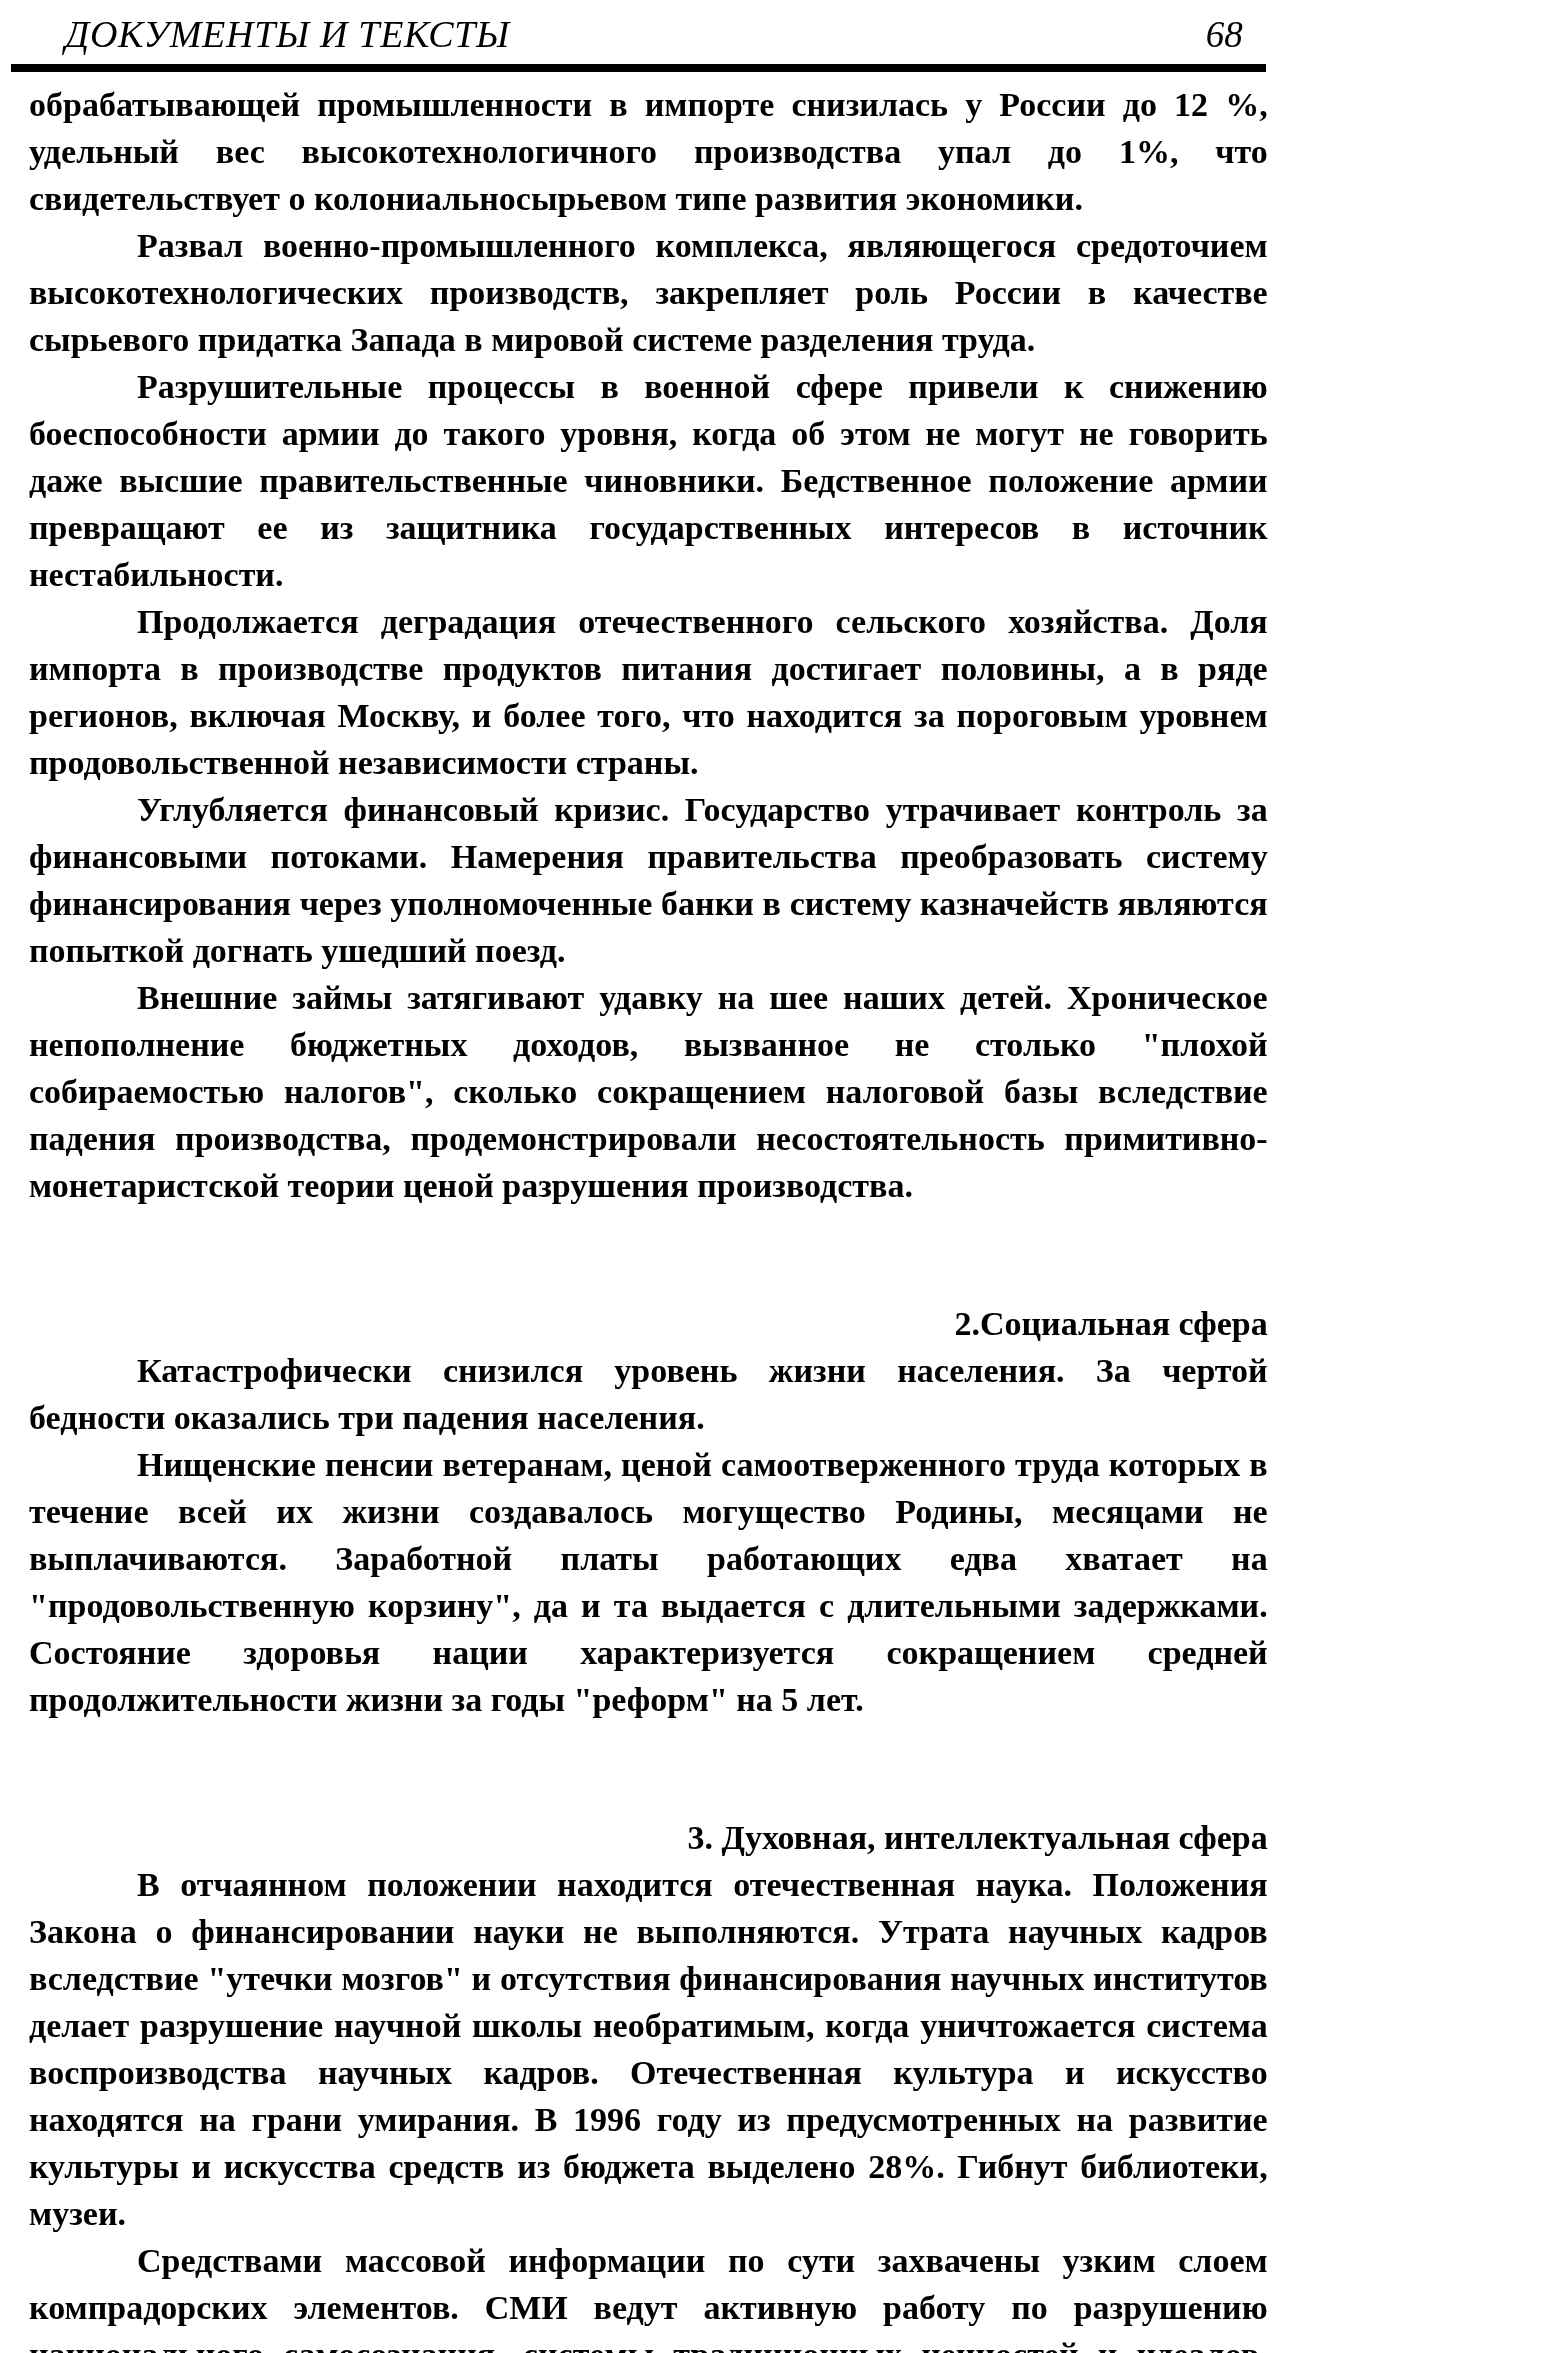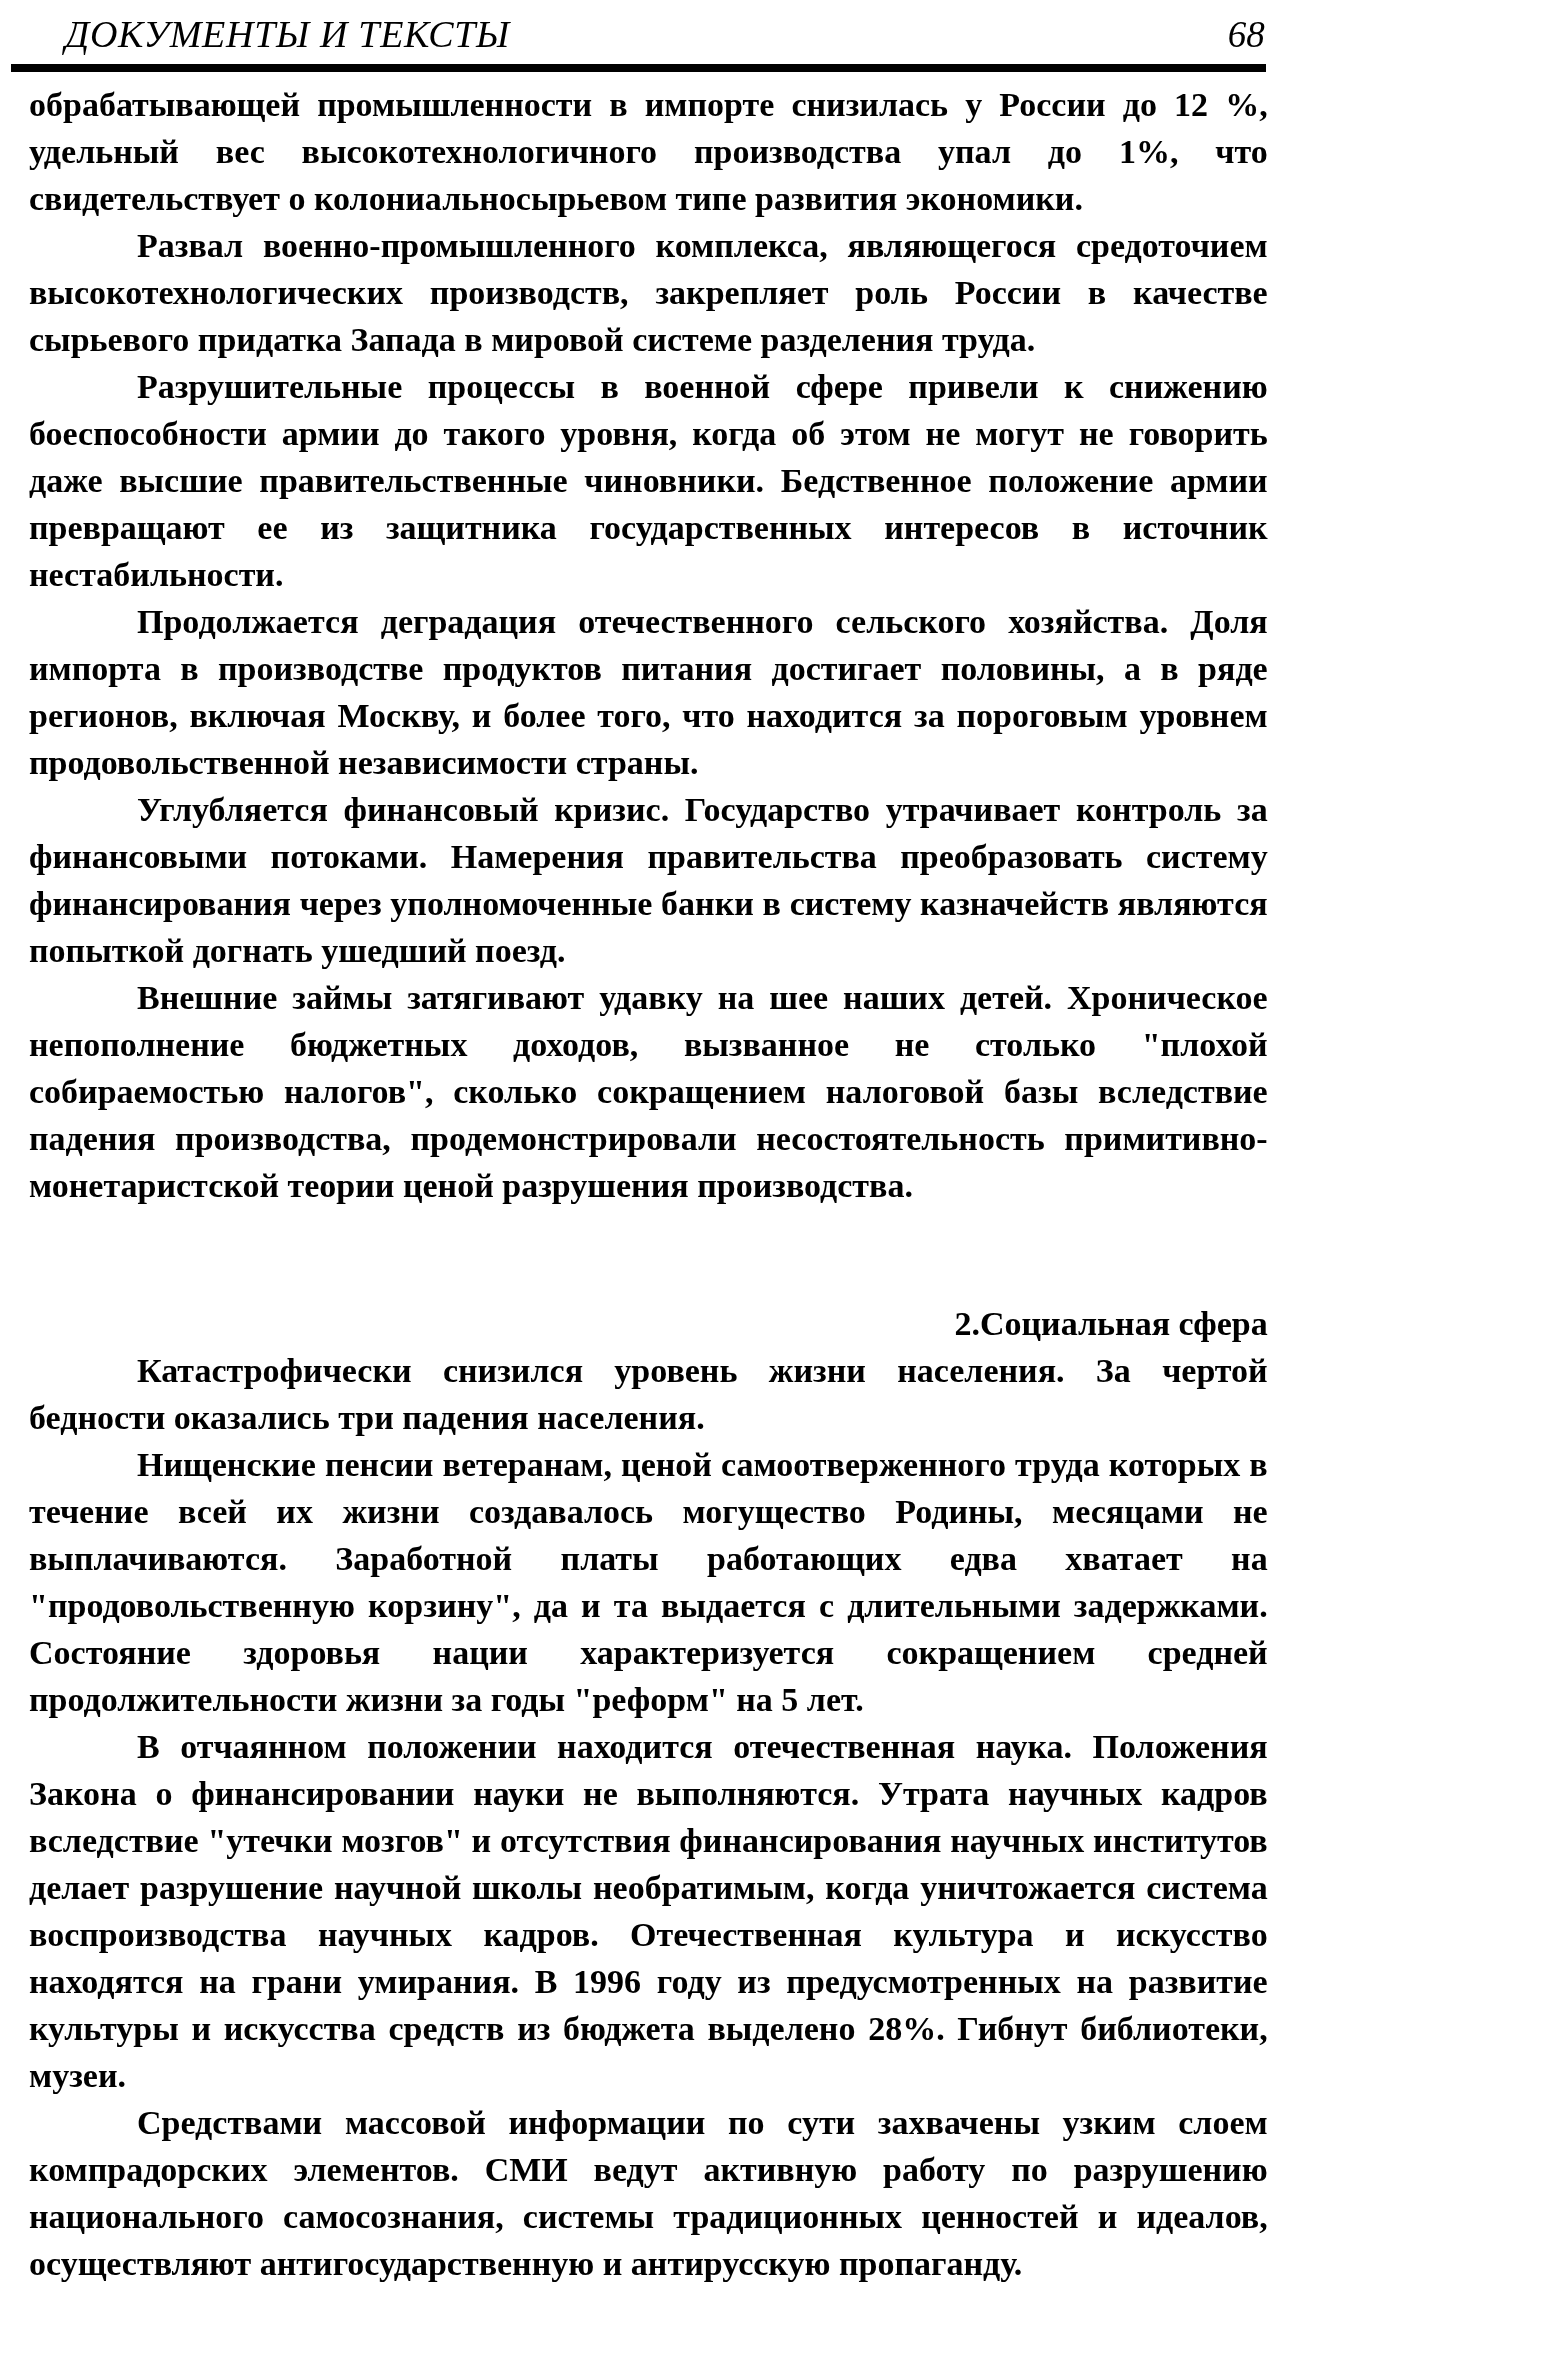--- a/index.html
+++ b/index.html
@@ -26,21 +26,21 @@
     font-size: 38px;
     line-height: 1.1;
     padding-top: 3.9px;
     height: 47px;
   }
   .header-title {
     margin-left: 36px;
     letter-spacing: 0.7px;
   }
   .page-number {
-    margin-right: 3px;
+    margin-right: 25px;
     font-size: 37px;
   }
   .header-rule {
     height: 7.8px;
     background: #000000;
     margin-top: 7.8px;
     margin-left: -17.6px;
     width: calc(100% + 16.3px);
   }
   .content {
@@ -77,18 +77,19 @@
   <div class="content">
     <p class="continuation">обрабатывающей промышленности в импорте снизилась у России до 12 %, удельный вес высокотехнологичного производства упал до 1%, что свидетельствует о колониальносырьевом типе развития экономики.</p>
     <p>Развал военно-промышленного комплекса, являющегося средоточием высокотехнологических производств, закрепляет роль России в качестве сырьевого придатка Запада в мировой системе разделения труда.</p>
     <p>Разрушительные процессы в военной сфере привели к снижению боеспособности армии до такого уровня, когда об этом не могут не говорить даже высшие правительственные чиновники. Бедственное положение армии превращают ее из защитника государственных интересов в источник нестабильности.</p>
     <p>Продолжается деградация отечественного сельского хозяйства. Доля импорта в производстве продуктов питания достигает половины, а в ряде регионов, включая Москву, и более того, что находится за пороговым уровнем продовольственной независимости страны.</p>
     <p>Углубляется финансовый кризис. Государство утрачивает контроль за финансовыми потоками. Намерения правительства преобразовать систему финансирования через уполномоченные банки в систему казначейств являются попыткой догнать ушедший поезд.</p>
     <p>Внешние займы затягивают удавку на шее наших детей. Хроническое непополнение бюджетных доходов, вызванное не столько "плохой собираемостью налогов", сколько сокращением налоговой базы вследствие падения производства, продемонстрировали несостоятельность примитивно-монетаристской теории ценой разрушения производства.</p>
     <p class="section-heading">2.Социальная сфера</p>
     <p>Катастрофически снизился уровень жизни населения. За чертой бедности оказались три падения населения.</p>
     <p>Нищенские пенсии ветеранам, ценой самоотверженного труда которых в течение всей их жизни создавалось могущество Родины, месяцами не выплачиваются. Заработной платы работающих едва хватает на "продовольственную корзину", да и та выдается с длительными задержками. Состояние здоровья нации характеризуется сокращением средней продолжительности жизни за годы "реформ" на 5 лет.</p>
+    <p class="section-heading">3. Духовная, интеллектуальная сфера</p>
     <p>В отчаянном положении находится отечественная наука. Положения Закона о финансировании науки не выполняются. Утрата научных кадров вследствие "утечки мозгов" и отсутствия финансирования научных институтов делает разрушение научной школы необратимым, когда уничтожается система воспроизводства научных кадров. Отечественная культура и искусство находятся на грани умирания. В 1996 году из предусмотренных на развитие культуры и искусства средств из бюджета выделено 28%. Гибнут библиотеки, музеи.</p>
     <p>Средствами массовой информации по сути захвачены узким слоем компрадорских элементов. СМИ ведут активную работу по разрушению национального самосознания, системы традиционных ценностей и идеалов, осуществляют антигосударственную и антирусскую пропаганду.</p>
   </div>
 
 </div>
 
 
 </body></html>

